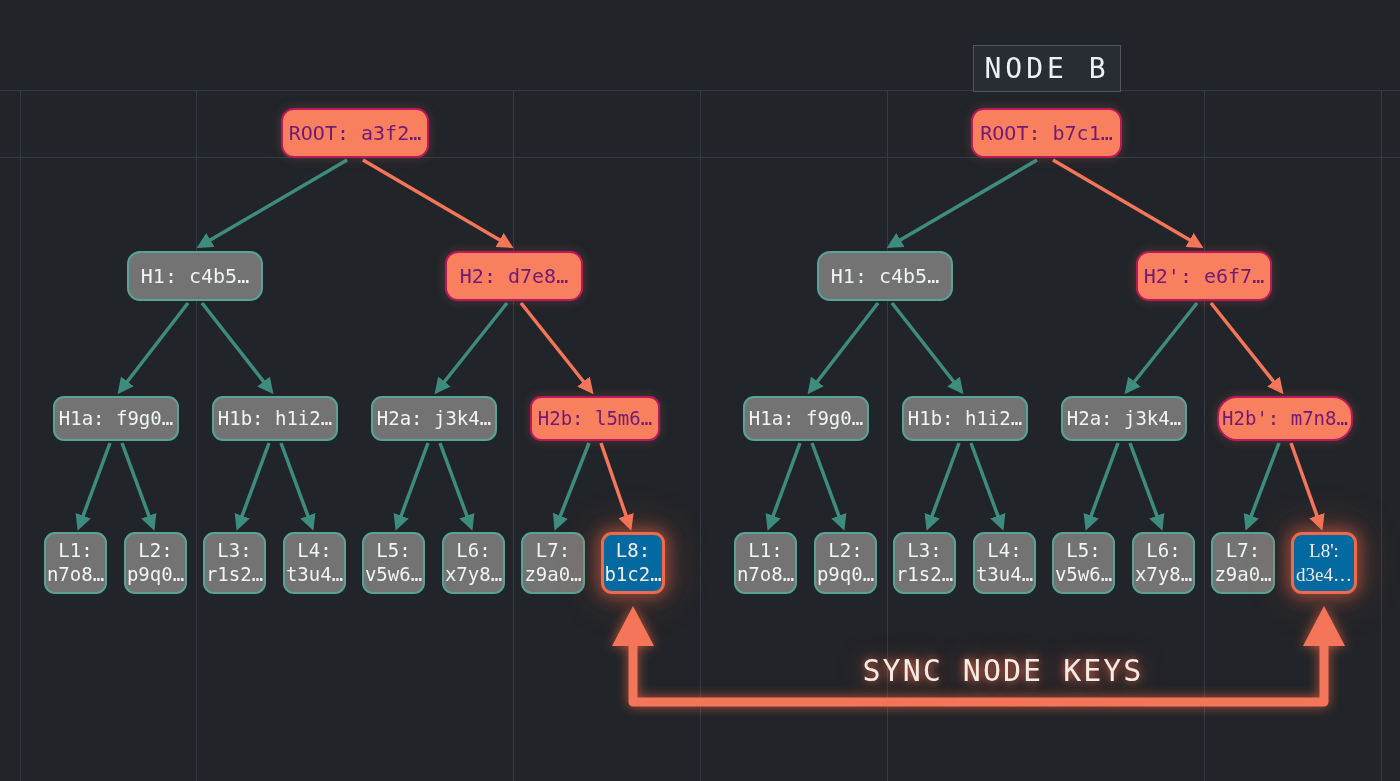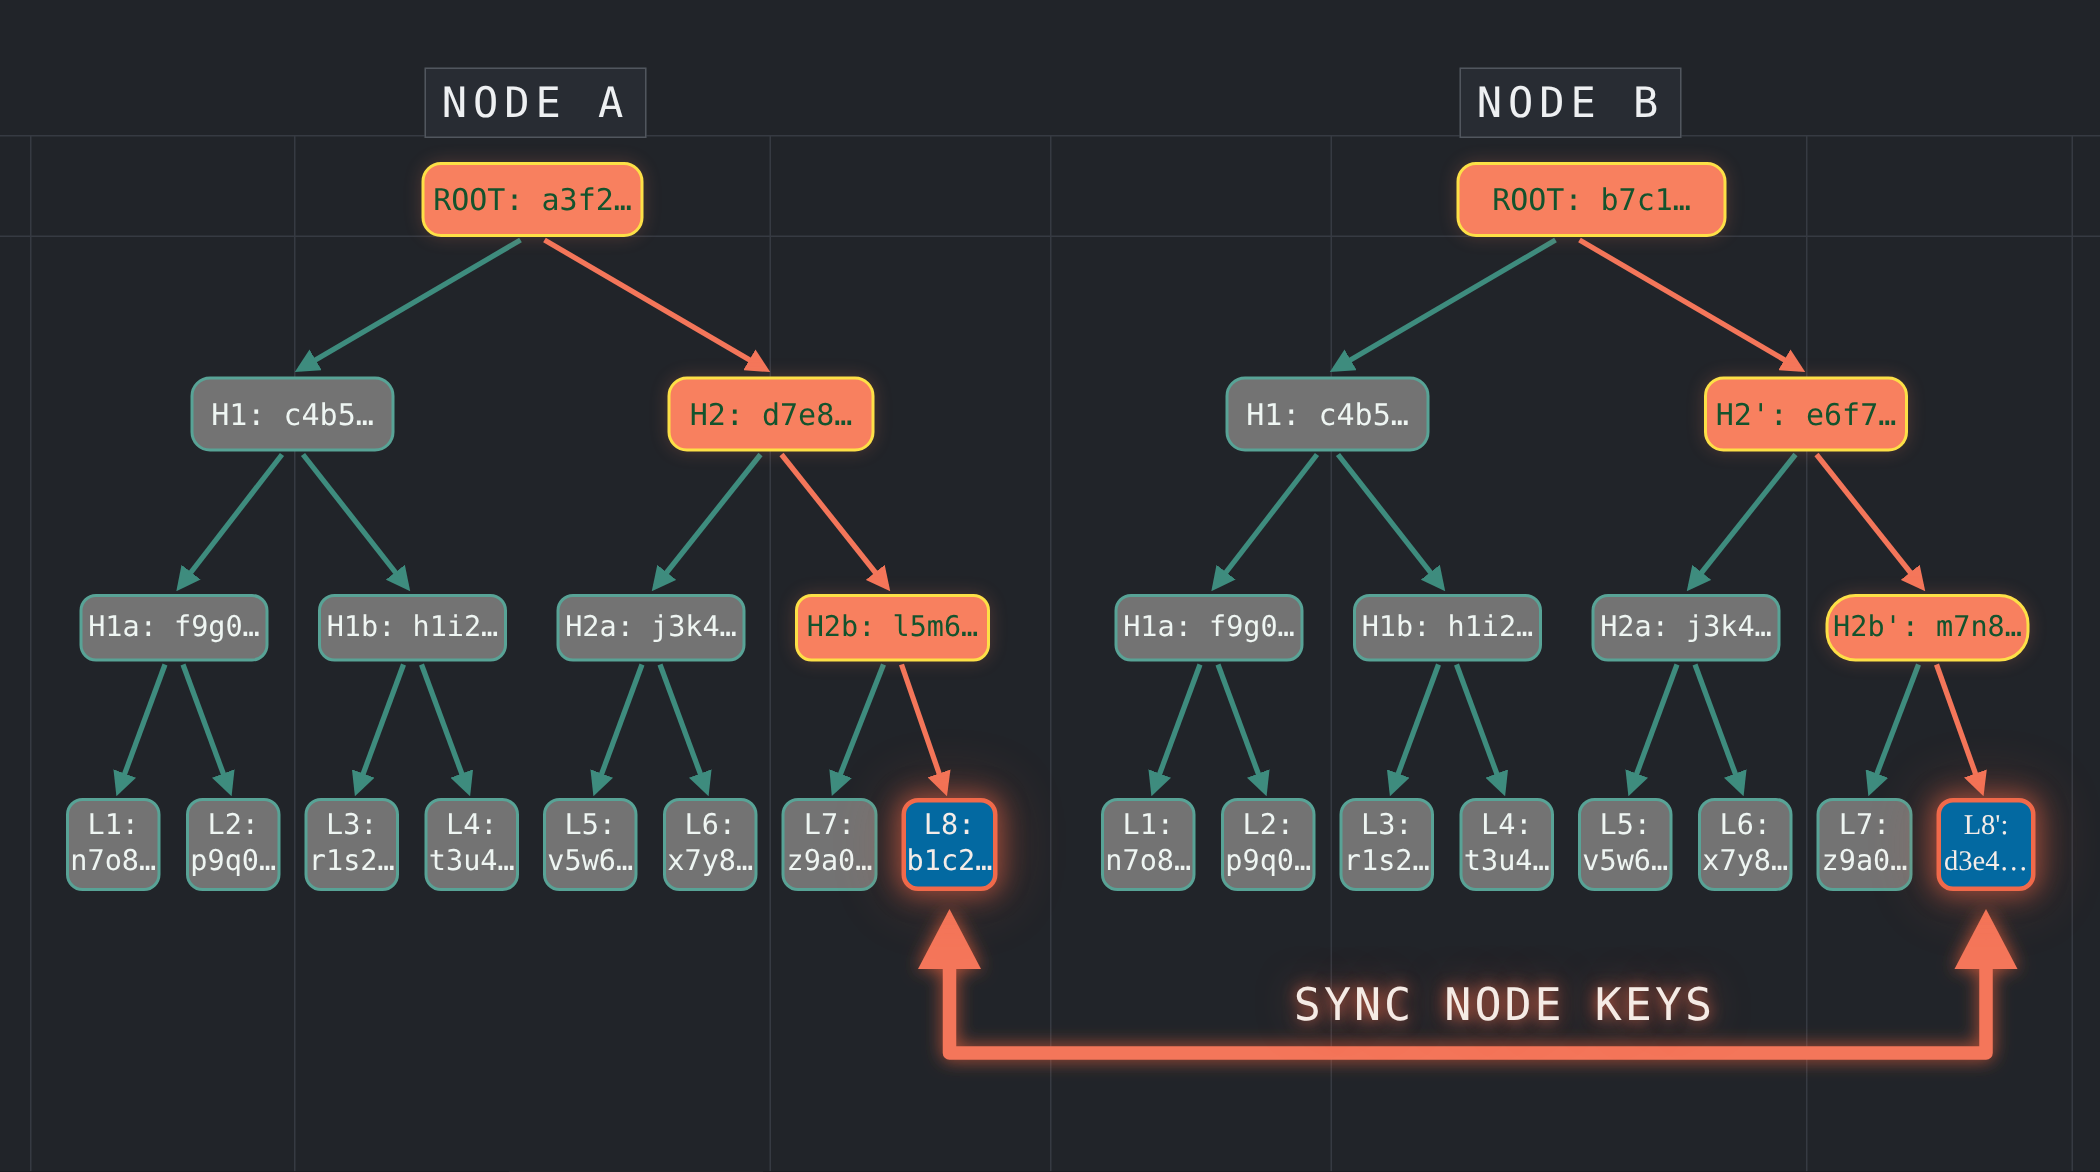--- a/index.html
+++ b/index.html
@@ -18,21 +18,21 @@
     color:#eef0f2;font-size:28px;letter-spacing:4px;
     display:flex;align-items:center;justify-content:center;
   }
   
   .tree-node{
     position:absolute;box-sizing:border-box;border-radius:11px;
     display:flex;flex-direction:column;align-items:center;justify-content:center;
     font-size:19px;line-height:1.25;text-align:center;white-space:nowrap;
   }
   .variant-teal{background:#737373;border:2px solid #58a396;color:#eef5f2;}
-  .variant-coral{background:#f8805f;border:2px solid #fde047;color:#14532d;
+  .variant-coral{background:#f8805f;border:2px solid #be185d;color:#701a75;
     box-shadow:0 0 12px rgba(248,128,95,.22);}
   .variant-highlight{background:#0369a1;border:3px solid #f0694a;color:#f4ece8;
     box-shadow:0 0 16px 3px rgba(244,104,72,.5),0 0 40px 8px rgba(244,104,72,.2);}
   .lvl2{font-size:20px;border-radius:13px;}
   svg.overlay{position:absolute;left:0;top:0;}
   .edge{stroke-width:3.5px;fill:none;}
   .edge-teal{stroke:#3e8c7e;}
   .edge-coral{stroke:#f4765a;}
   .sync-stroke{stroke:#f4765a;stroke-width:9px;fill:none;stroke-linejoin:round;}
   .sync-head{fill:#f4765a;}
@@ -52,21 +52,20 @@
   <div class="vline" style="left:20px"></div>
   <div class="vline" style="left:196px"></div>
   <div class="vline" style="left:513px"></div>
   <div class="vline" style="left:700px"></div>
   <div class="vline" style="left:887px"></div>
   <div class="vline" style="left:1204px"></div>
   <div class="vline" style="left:1381px"></div>
   <div class="hline" style="top:90px"></div>
   <div class="hline" style="top:157px"></div>
 
-  <div class="node-title" style="left:283px">NODE A</div>
   <div class="node-title" style="left:973px">NODE B</div>
 
   <svg class="overlay" width="1400" height="781" viewBox="0 0 1400 781">
     <defs>
       <marker id="arrow-teal" viewBox="0 0 10 10" refX="7.5" refY="5" markerWidth="4.6" markerHeight="4.6" orient="auto">
         <path d="M0,0 L10,5 L0,10 z" fill="#3e8c7e"></path>
       </marker>
       <marker id="arrow-coral" viewBox="0 0 10 10" refX="7.5" refY="5" markerWidth="4.6" markerHeight="4.6" orient="auto">
         <path d="M0,0 L10,5 L0,10 z" fill="#f4765a"></path>
       </marker>
@@ -158,21 +157,21 @@
         <div>x7y8…</div>
       </div>
       <div class="tree-node variant-teal" style="left: 521px; top: 532px; width: 64px; height: 62px;">
         <div>L7:</div>
         <div>z9a0…</div>
       </div>
       <div class="tree-node variant-highlight" style="left: 601px; top: 532px; width: 64px; height: 62px;">
         <div>L8:</div>
         <div>b1c2…</div>
       </div>
-      <div class="tree-node variant-coral lvl2" style="left: 971px; top: 108px; width: 180px; height: 50px;">
+      <div class="tree-node variant-coral lvl2" style="left: 971px; top: 108px; width: 151px; height: 50px;">
         <div>ROOT: b7c1…</div>
       </div>
       <div class="tree-node variant-teal lvl2" style="left: 817px; top: 251px; width: 136px; height: 50px;">
         <div>H1: c4b5…</div>
       </div>
       <div class="tree-node variant-coral lvl2" style="left: 1136px; top: 251px; width: 136px; height: 50px;">
         <div>H2': e6f7…</div>
       </div>
       <div class="tree-node variant-teal" style="left: 743px; top: 396px; width: 126px; height: 45px;">
         <div>H1a: f9g0…</div>

